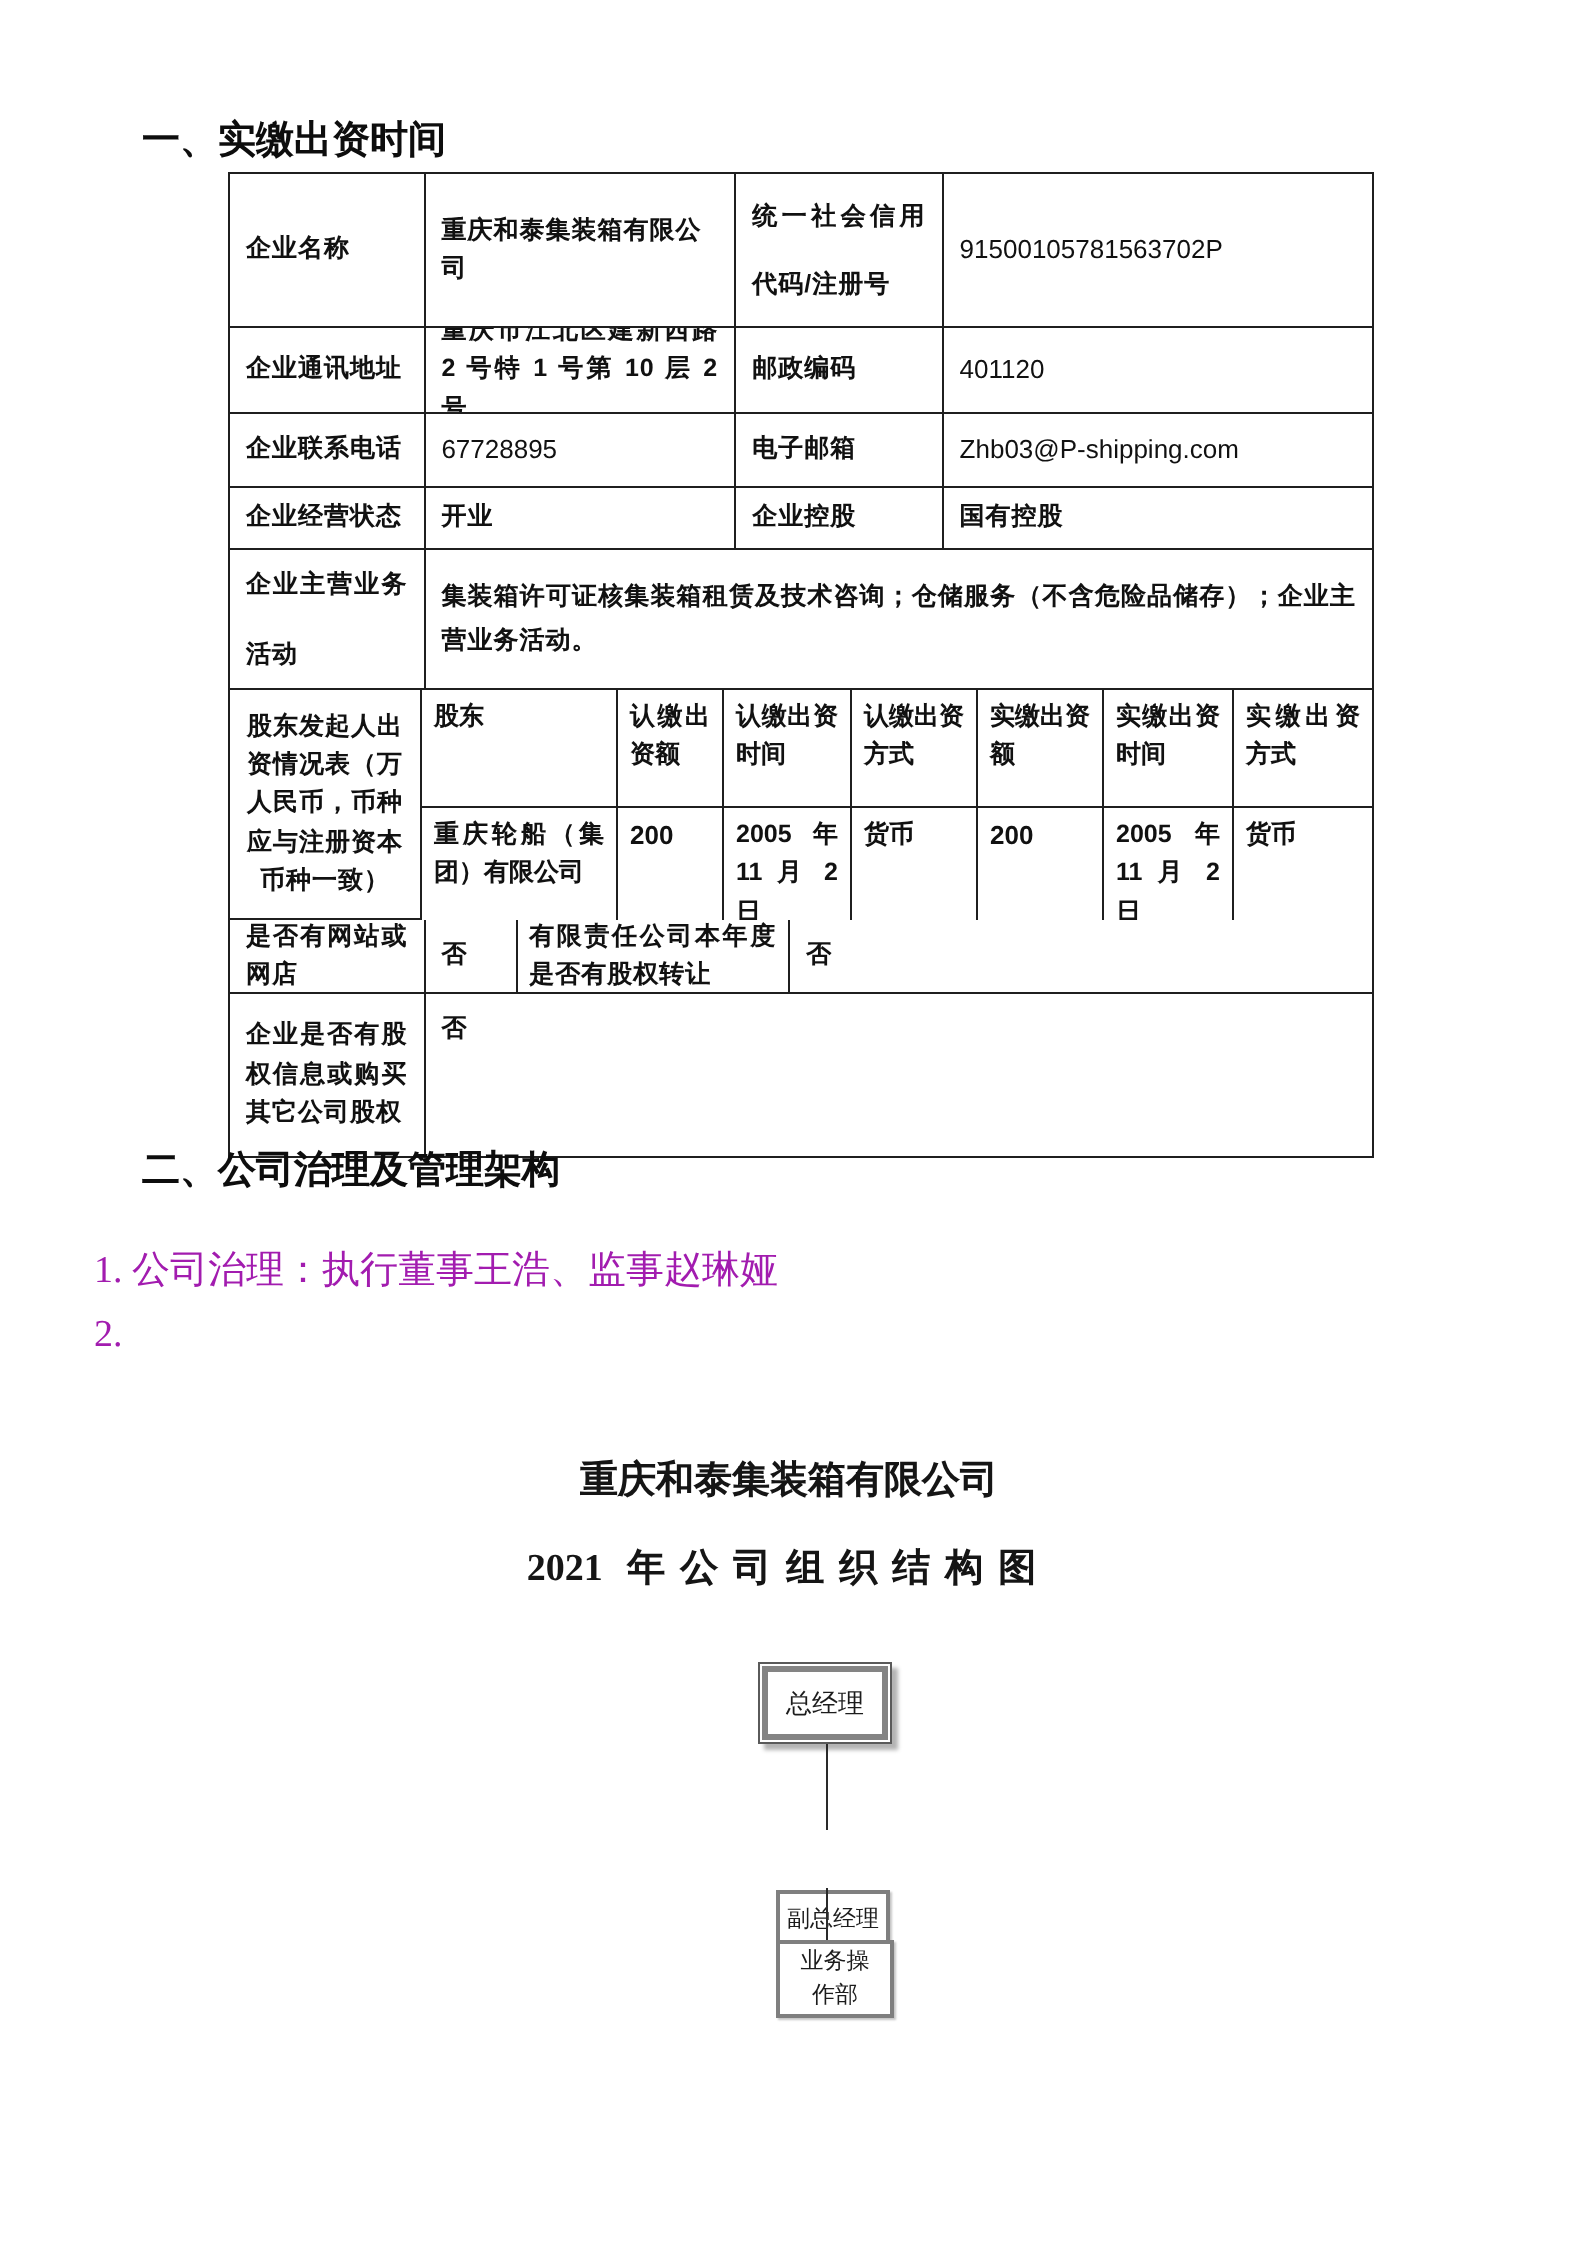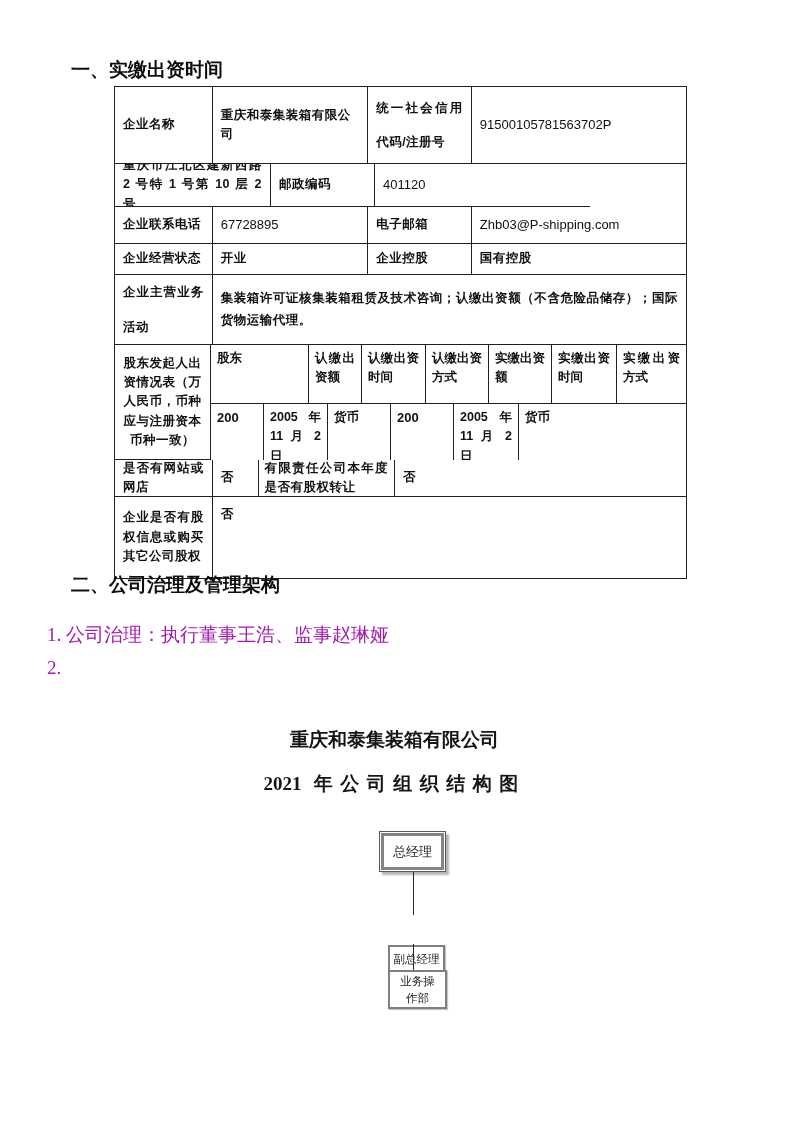--- a/index.html
+++ b/index.html
@@ -130,20 +130,23 @@
       </div>
     <div class="td c3 lbl jst dbl">
         <span class="inner">统一社会信用代码/注册号</span>
       </div>
     <div class="td c4 latin last">
         <span class="inner">91500105781563702P</span>
       </div>
   </div>
 
   <div class="tr h43">
+    <div class="td c1 lbl jst">
+        <span class="inner">企业通讯地址</span>
+      </div>
     <div class="td c2 lbl jst">
         <span class="inner">重庆市江北区建新西路 2 号特 1 号第 10 层 2 号</span>
       </div>
     <div class="td c3 lbl jst">
         <span class="inner">邮政编码</span>
       </div>
     <div class="td c4 latin last">
         <span class="inner">401120</span>
       </div>
   </div>
@@ -176,41 +179,42 @@
     <div class="td c4 lbl last">
         <span class="inner">国有控股</span>
       </div>
   </div>
 
   <div class="tr h70">
     <div class="td c1 lbl jst dbl">
         <span class="inner">企业主营业务活动</span>
       </div>
     <div class="td wide lbl jst last" style="line-height:1.7;">
-        <span class="inner">集装箱许可证核集装箱租赁及技术咨询；认缴出资额（不含危险品储存）；国际货物运输代理。</span>
+        <span class="inner">集装箱许可证核集装箱租赁及技术咨询；仓储服务（不含危险品储存）；企业主营业务活动。</span>
       </div>
   </div>
 
   <div class="tr h115">
     <div class="td c1 lbl ctr" style="padding:3px 6px;">
         <span class="inner">股东发起人出资情况表（万人民币，币种应与注册资本币种一致）</span>
       </div>
     <div class="subtbl">
       <div class="str hdr">
         <div class="std sc1" style="display:flex;align-items:flex-start;">
             <span>股东</span>
           </div>
         <div class="std sc2"><span>认缴出资额</span></div>
         <div class="std sc3"><span>认缴出资时间</span></div>
         <div class="std sc4"><span>认缴出资方式</span></div>
         <div class="std sc5"><span>实缴出资额</span></div>
         <div class="std sc6"><span>实缴出资时间</span></div>
         <div class="std sc7"><span>实缴出资方式</span></div>
       </div>
       <div class="str dat">
+        <div class="std sc1" style="border-bottom:none;"><span>重庆轮船（集团）有限公司</span></div>
         <div class="std sc2 latin" style="border-bottom:none;"><span>200</span></div>
         <div class="std sc3" style="border-bottom:none;"><span>2005 年 11 月 2 日</span></div>
         <div class="std sc4" style="border-bottom:none;"><span>货币</span></div>
         <div class="std sc5 latin" style="border-bottom:none;"><span>200</span></div>
         <div class="std sc6" style="border-bottom:none;"><span>2005 年 11 月 2 日</span></div>
         <div class="std sc7" style="border-bottom:none;"><span>货币</span></div>
       </div>
     </div>
   </div>
 

